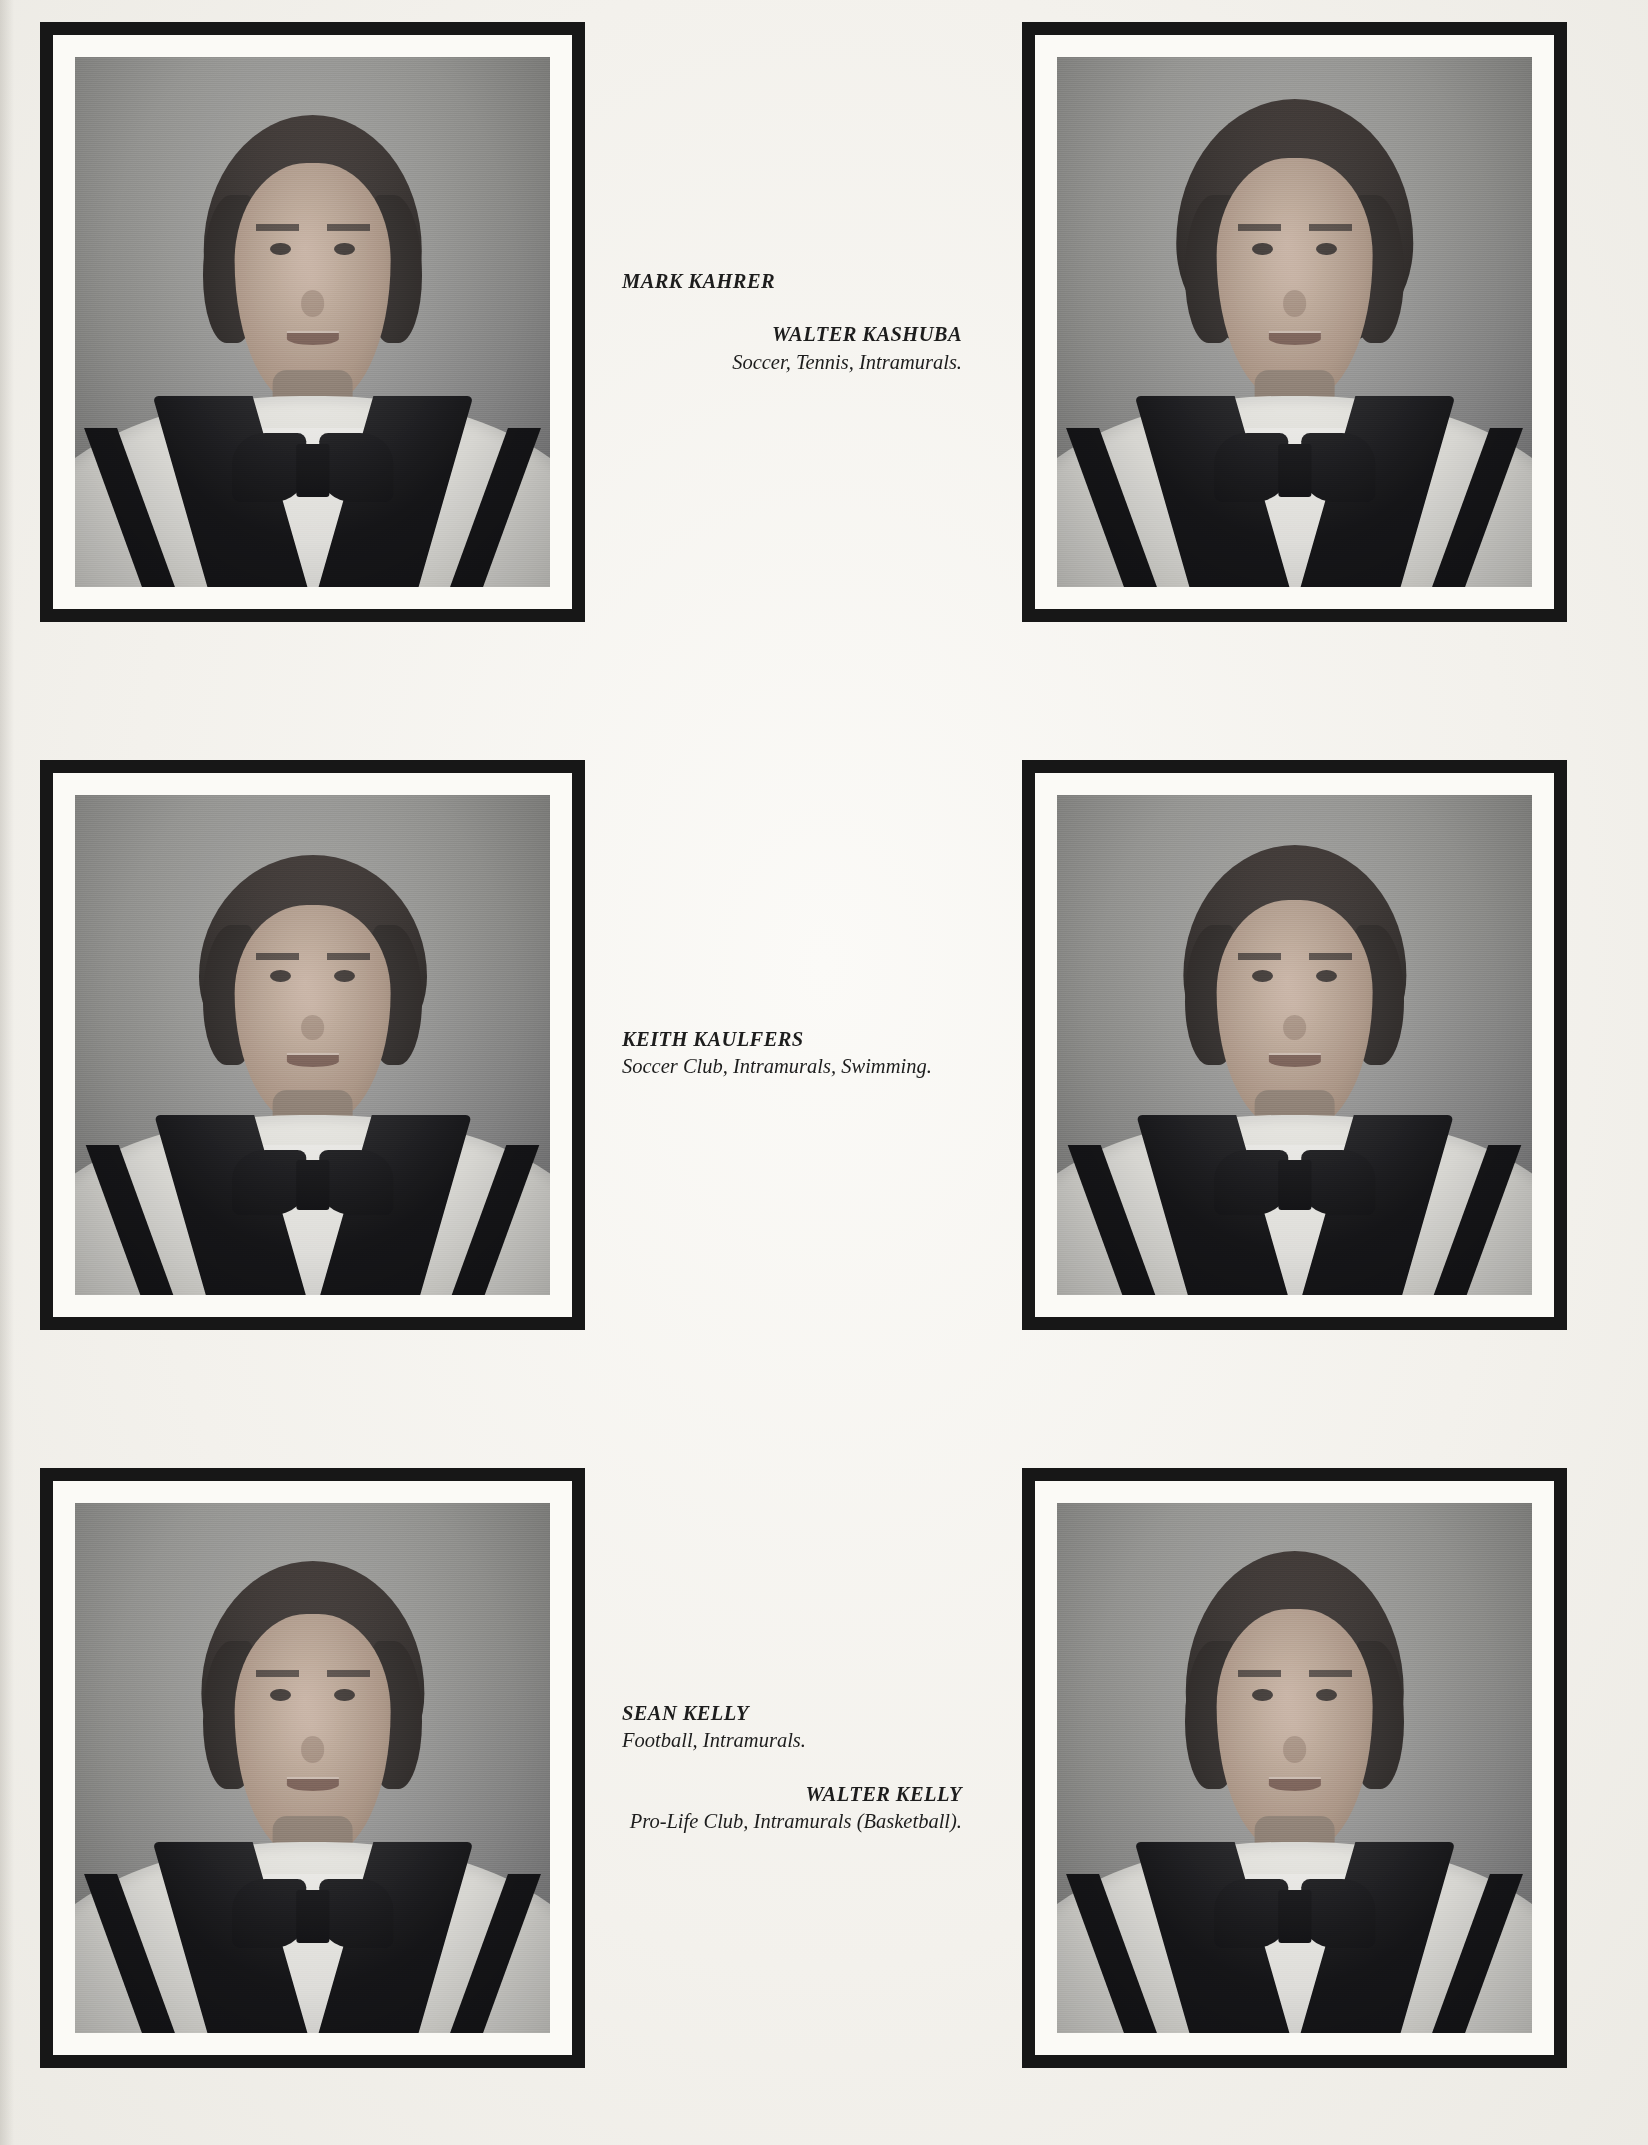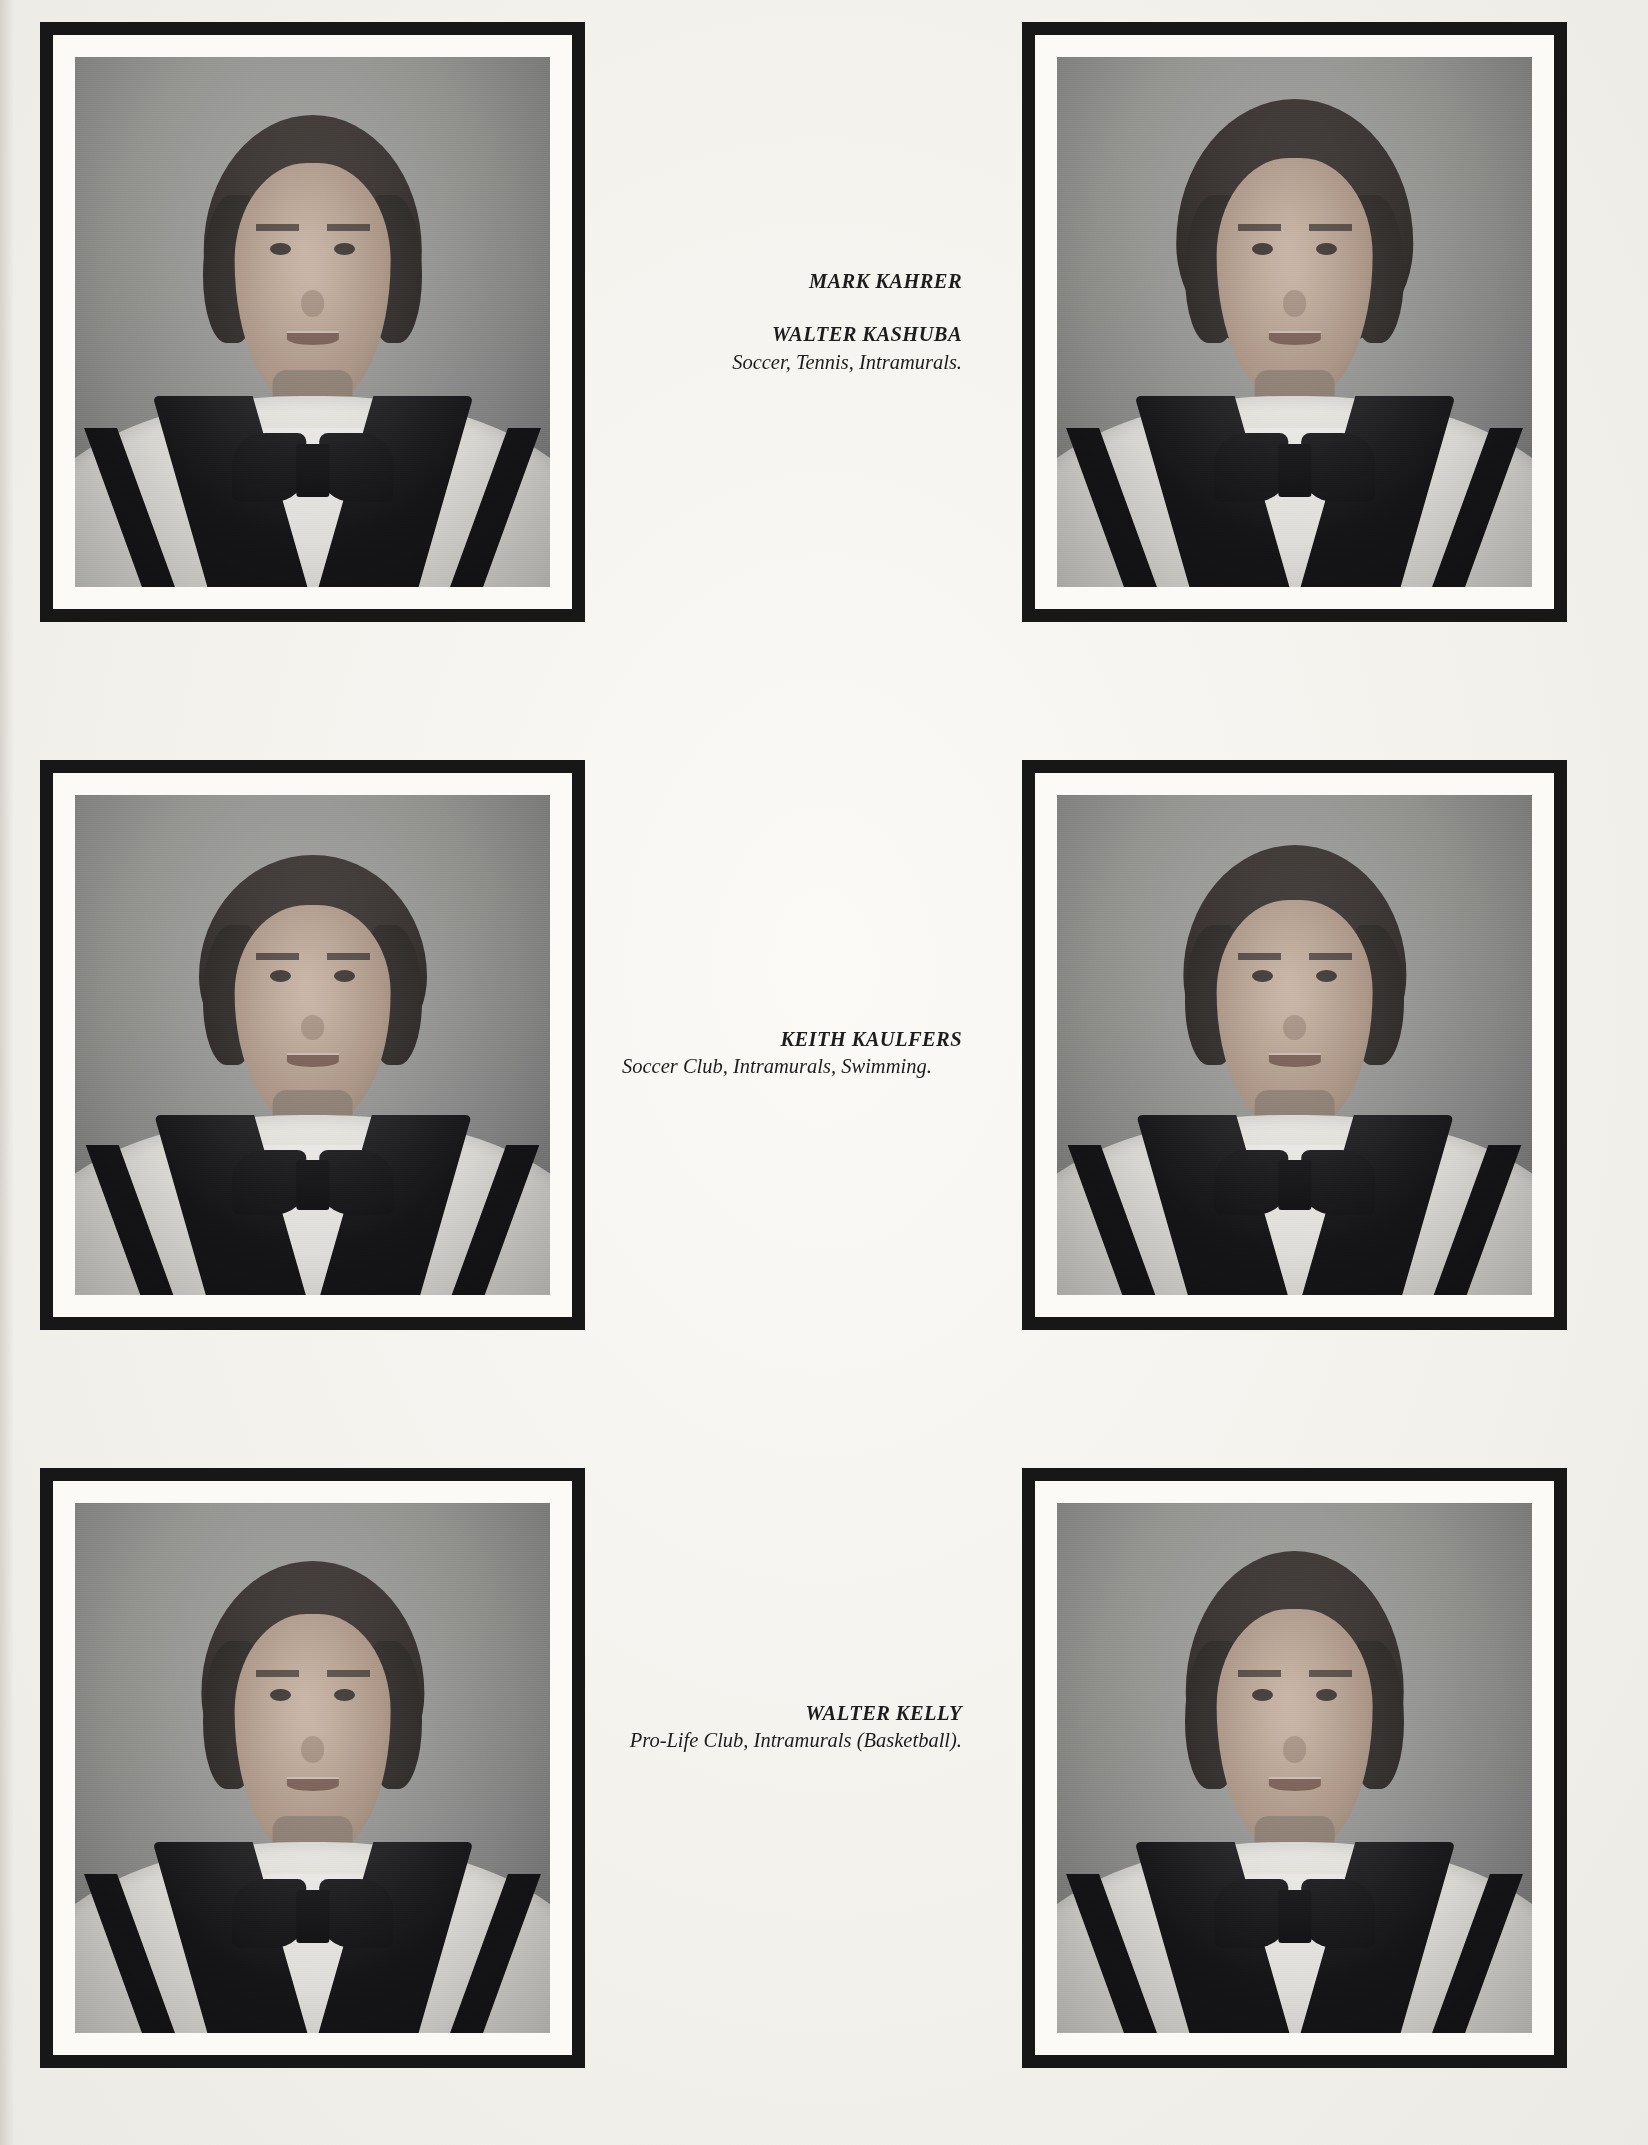--- a/index.html
+++ b/index.html
@@ -233,21 +233,20 @@
     font-size: 20.5px;
     line-height: 1.34;
     color: #1d1d1d;
   }
   .entry { margin-bottom: 26px; }
   .entry:last-child { margin-bottom: 0; }
   .entry-name {
     font-style: italic;
     font-weight: bold;
     letter-spacing: .4px;
-    text-align: right;
   }
   .entry-activities {
     font-style: italic;
   }
   .align-left  { text-align: left; }
   .align-right { text-align: right; }
 </style>
 </head>
 <body>
 
@@ -433,20 +432,24 @@
           <div class="trimR"></div>
           <div class="bowtie"></div>
           <div class="knot"></div>
           <div class="vig"></div>
           <div class="grain"></div>
         </div>
       </div>
     </div>
 
     <div class="caption align-left" style="left:622px; top:1700px; width:340px;">
+      <div class="entry align-left">
+        <div class="entry-name">SEAN KELLY</div>
+        <div class="entry-activities">Football, Intramurals.</div>
+      </div>
       <div class="entry align-right">
         <div class="entry-name">WALTER KELLY</div>
         <div class="entry-activities">Pro-Life Club, Intramurals (Basketball).</div>
       </div>
     </div>
 
   </div>
 </div>
 
 </body></html>

